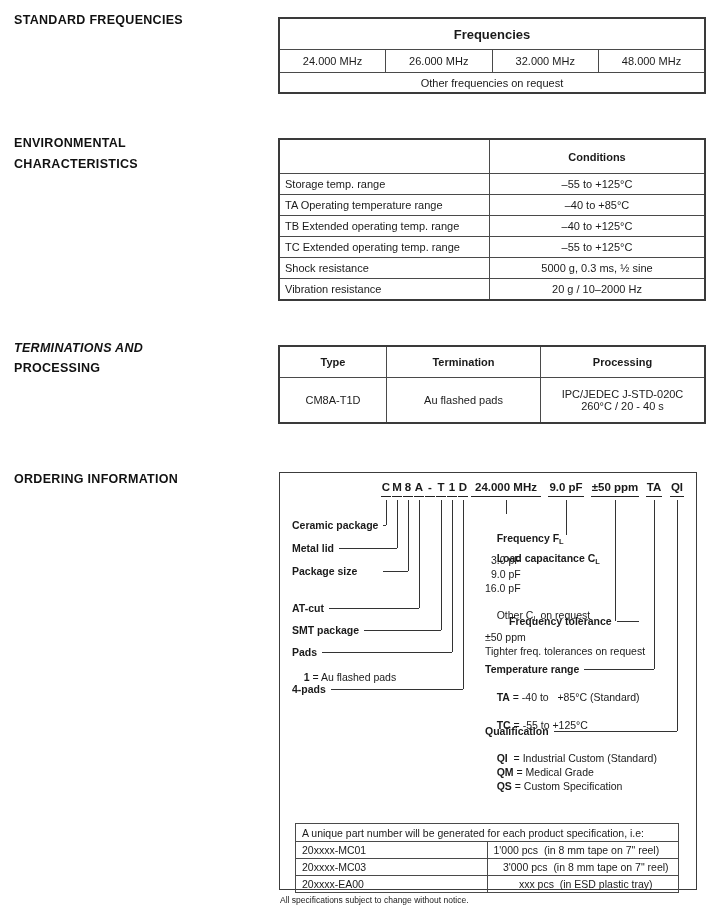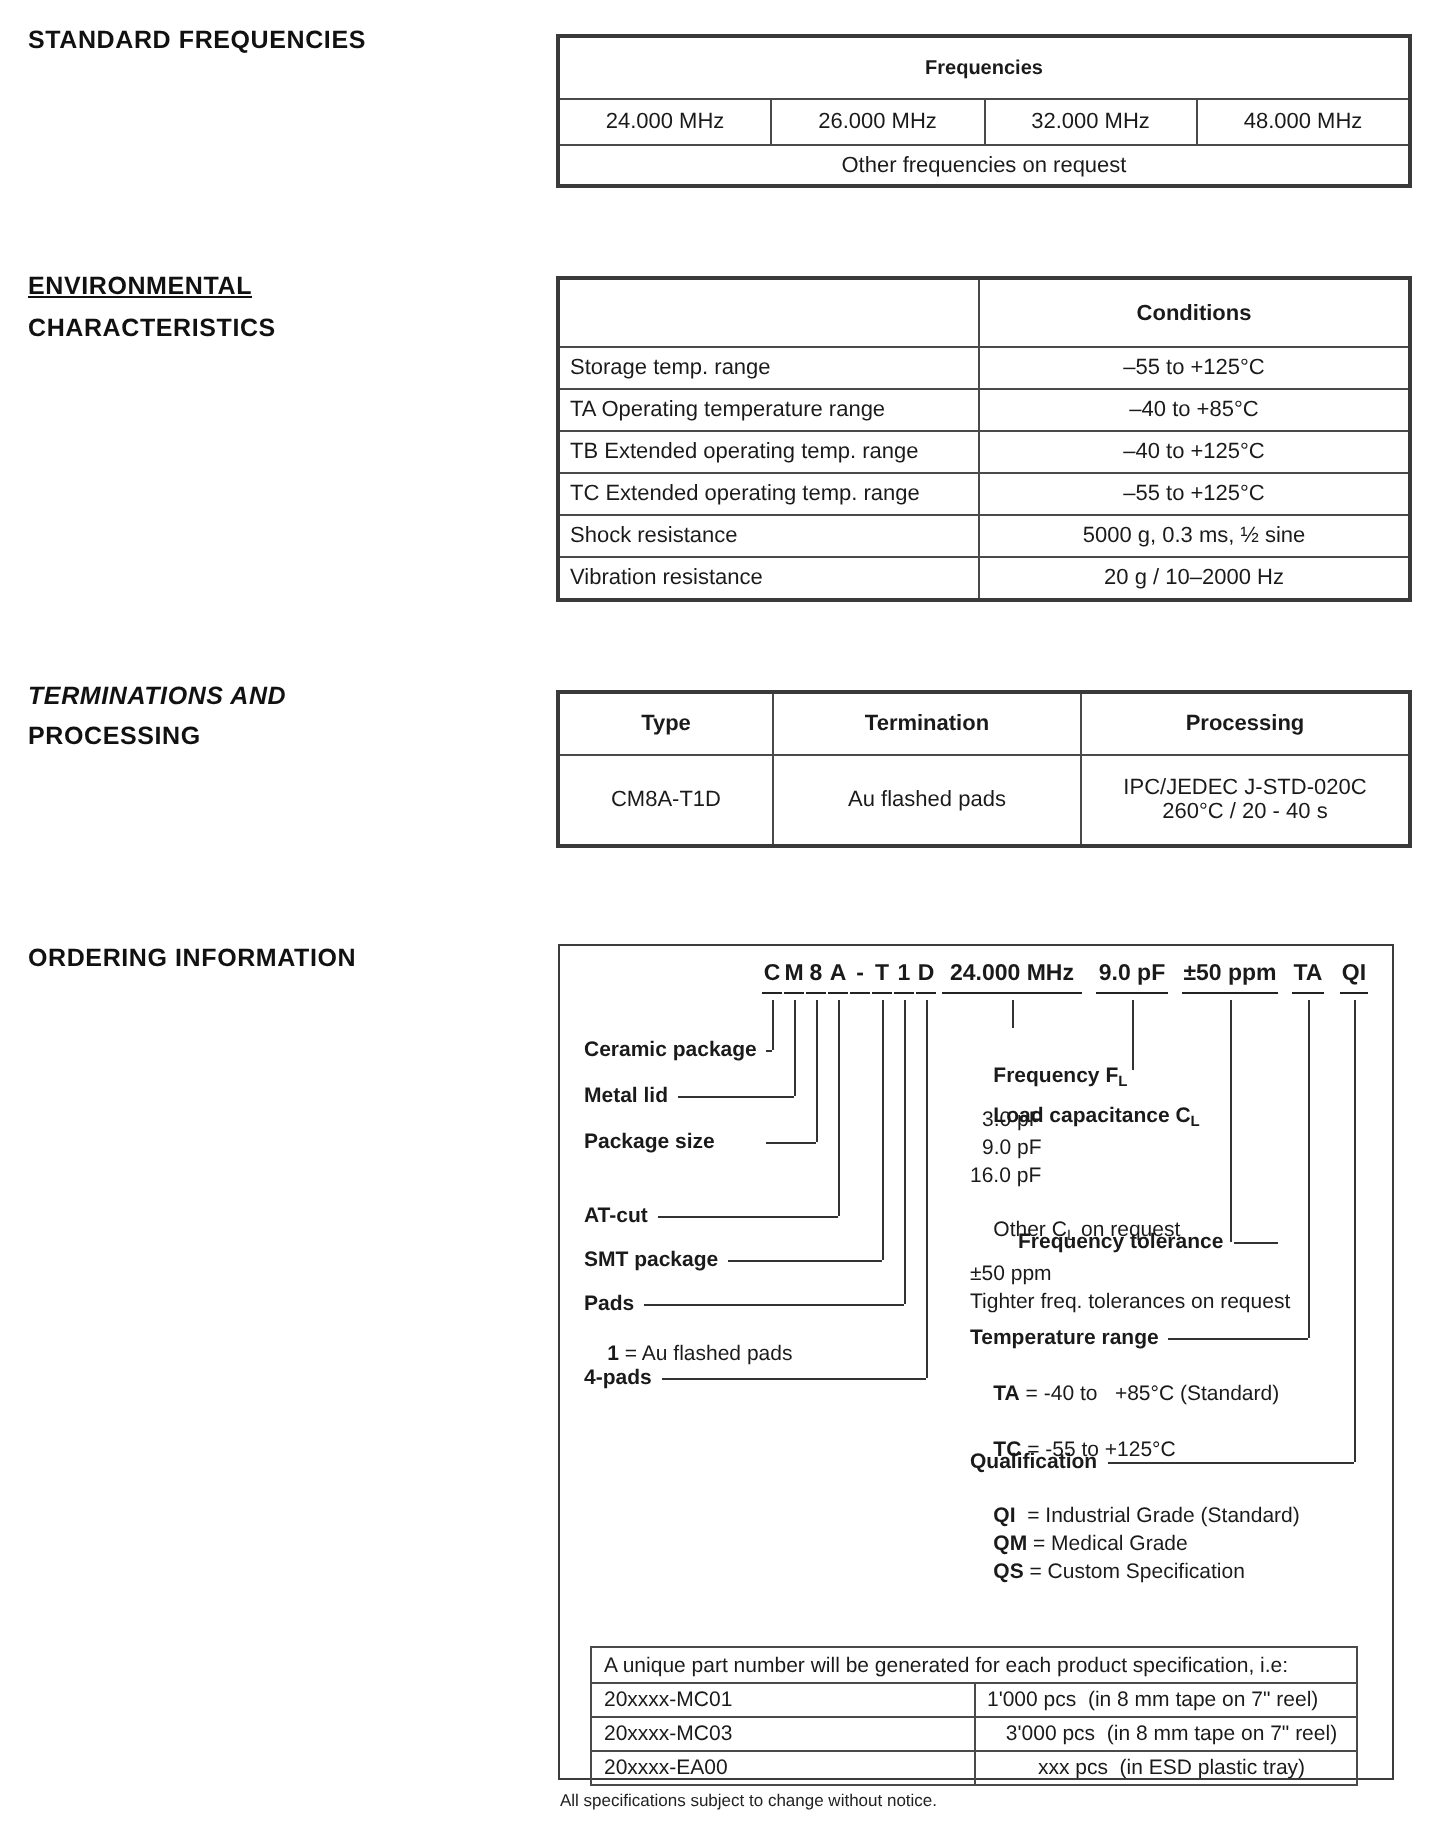--- a/index.html
+++ b/index.html
@@ -23,30 +23,30 @@
   .rtext .b{font-weight:bold;}
   sub.s{font-size:7.5px;vertical-align:-2px;}
   .ptable{position:absolute;left:15px;top:350px;width:384px;border-collapse:collapse;table-layout:fixed;border:1.5px solid #3c3c3c;}
   .ptable td{border:1px solid #4a4a4a;font-size:10.5px;padding:0 0 0 6px;white-space:pre;color:#1a1a1a;}
   .footnote{position:absolute;font-size:8.5px;color:#222;}
 </style>
 </head>
 <body>
 
 <div class="sec-heading" style="left:14px;top:13px;">STANDARD FREQUENCIES</div>
-<div class="sec-heading" style="left:14px;top:136px;text-decoration:underline;">ENVIRONMENTAL</div>
+<div class="sec-heading" style="left:14px;top:136px;">ENVIRONMENTAL</div>
 <div class="sec-heading" style="left:14px;top:157px;">CHARACTERISTICS</div>
 <div class="sec-heading" style="left:14px;top:341px;font-style:italic;">TERMINATIONS AND</div>
 <div class="sec-heading" style="left:14px;top:361px;">PROCESSING</div>
 <div class="sec-heading" style="left:14px;top:472px;">ORDERING INFORMATION</div>
 
 <table class="sheet" style="left:278px;top:17px;width:428px;">
   <tbody>
       <tr>
-    <td colspan="4" class="bold" style="height:30px;font-size:10px;">Frequencies</td>
+    <td colspan="4" class="bold" style="height:30px;font-size:13px;">Frequencies</td>
   </tr>
   <tr>
     <td style="height:22px;width:25%;">24.000 MHz</td>
     <td style="width:25%;">26.000 MHz</td>
     <td style="width:25%;">32.000 MHz</td>
     <td style="width:25%;">48.000 MHz</td>
   </tr>
   <tr>
     <td colspan="4" style="height:19px;">Other frequencies on request</td>
   </tr>
@@ -195,21 +195,21 @@
   </div>
   <div class="rtext" style="left:205px;top:233px;">
     <span class="b">TC</span><span> = -55 to +125°C</span>
   </div>
 
   <div class="lrow" style="left:205px;top:251px;width:192px;">
     <span>Qualification</span>
       <span class="leader"></span>
   </div>
   <div class="rtext" style="left:205px;top:266px;">
-    <span class="b">QI</span><span>  = Industrial Grade (Standard)</span>
+    <span class="b">QI</span><span>  = Industrial Custom (Standard)</span>
   </div>
   <div class="rtext" style="left:205px;top:280px;">
     <span class="b">QM</span><span> = Medical Grade</span>
   </div>
   <div class="rtext" style="left:205px;top:294px;">
     <span class="b">QS</span><span> = Custom Specification</span>
   </div>
 
   <table class="ptable">
     <tbody>

